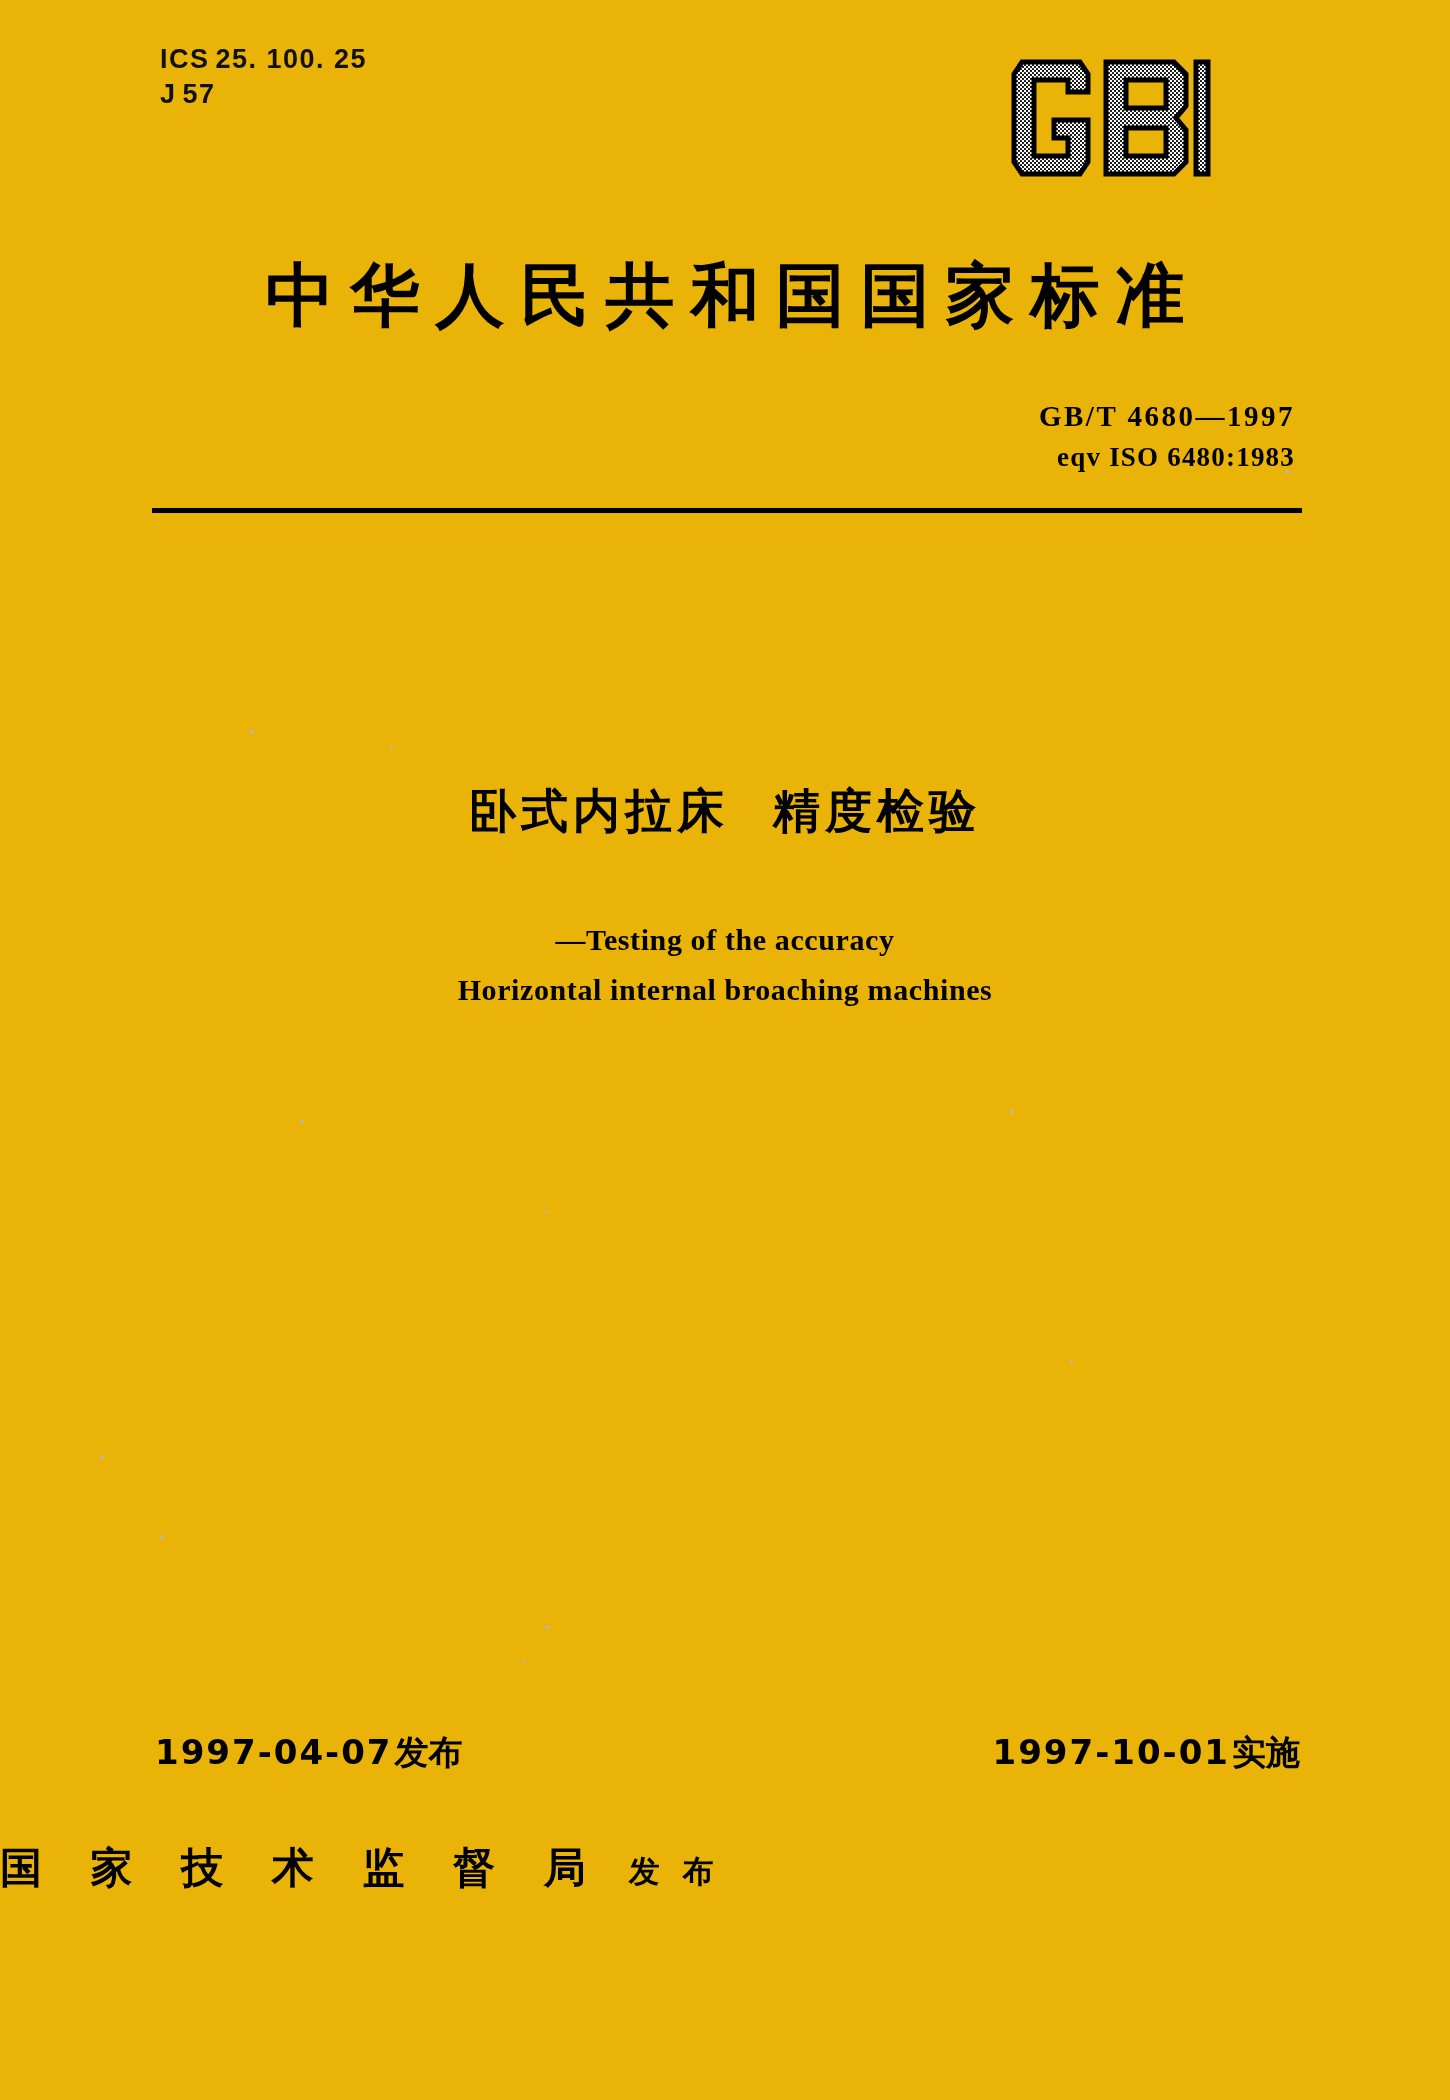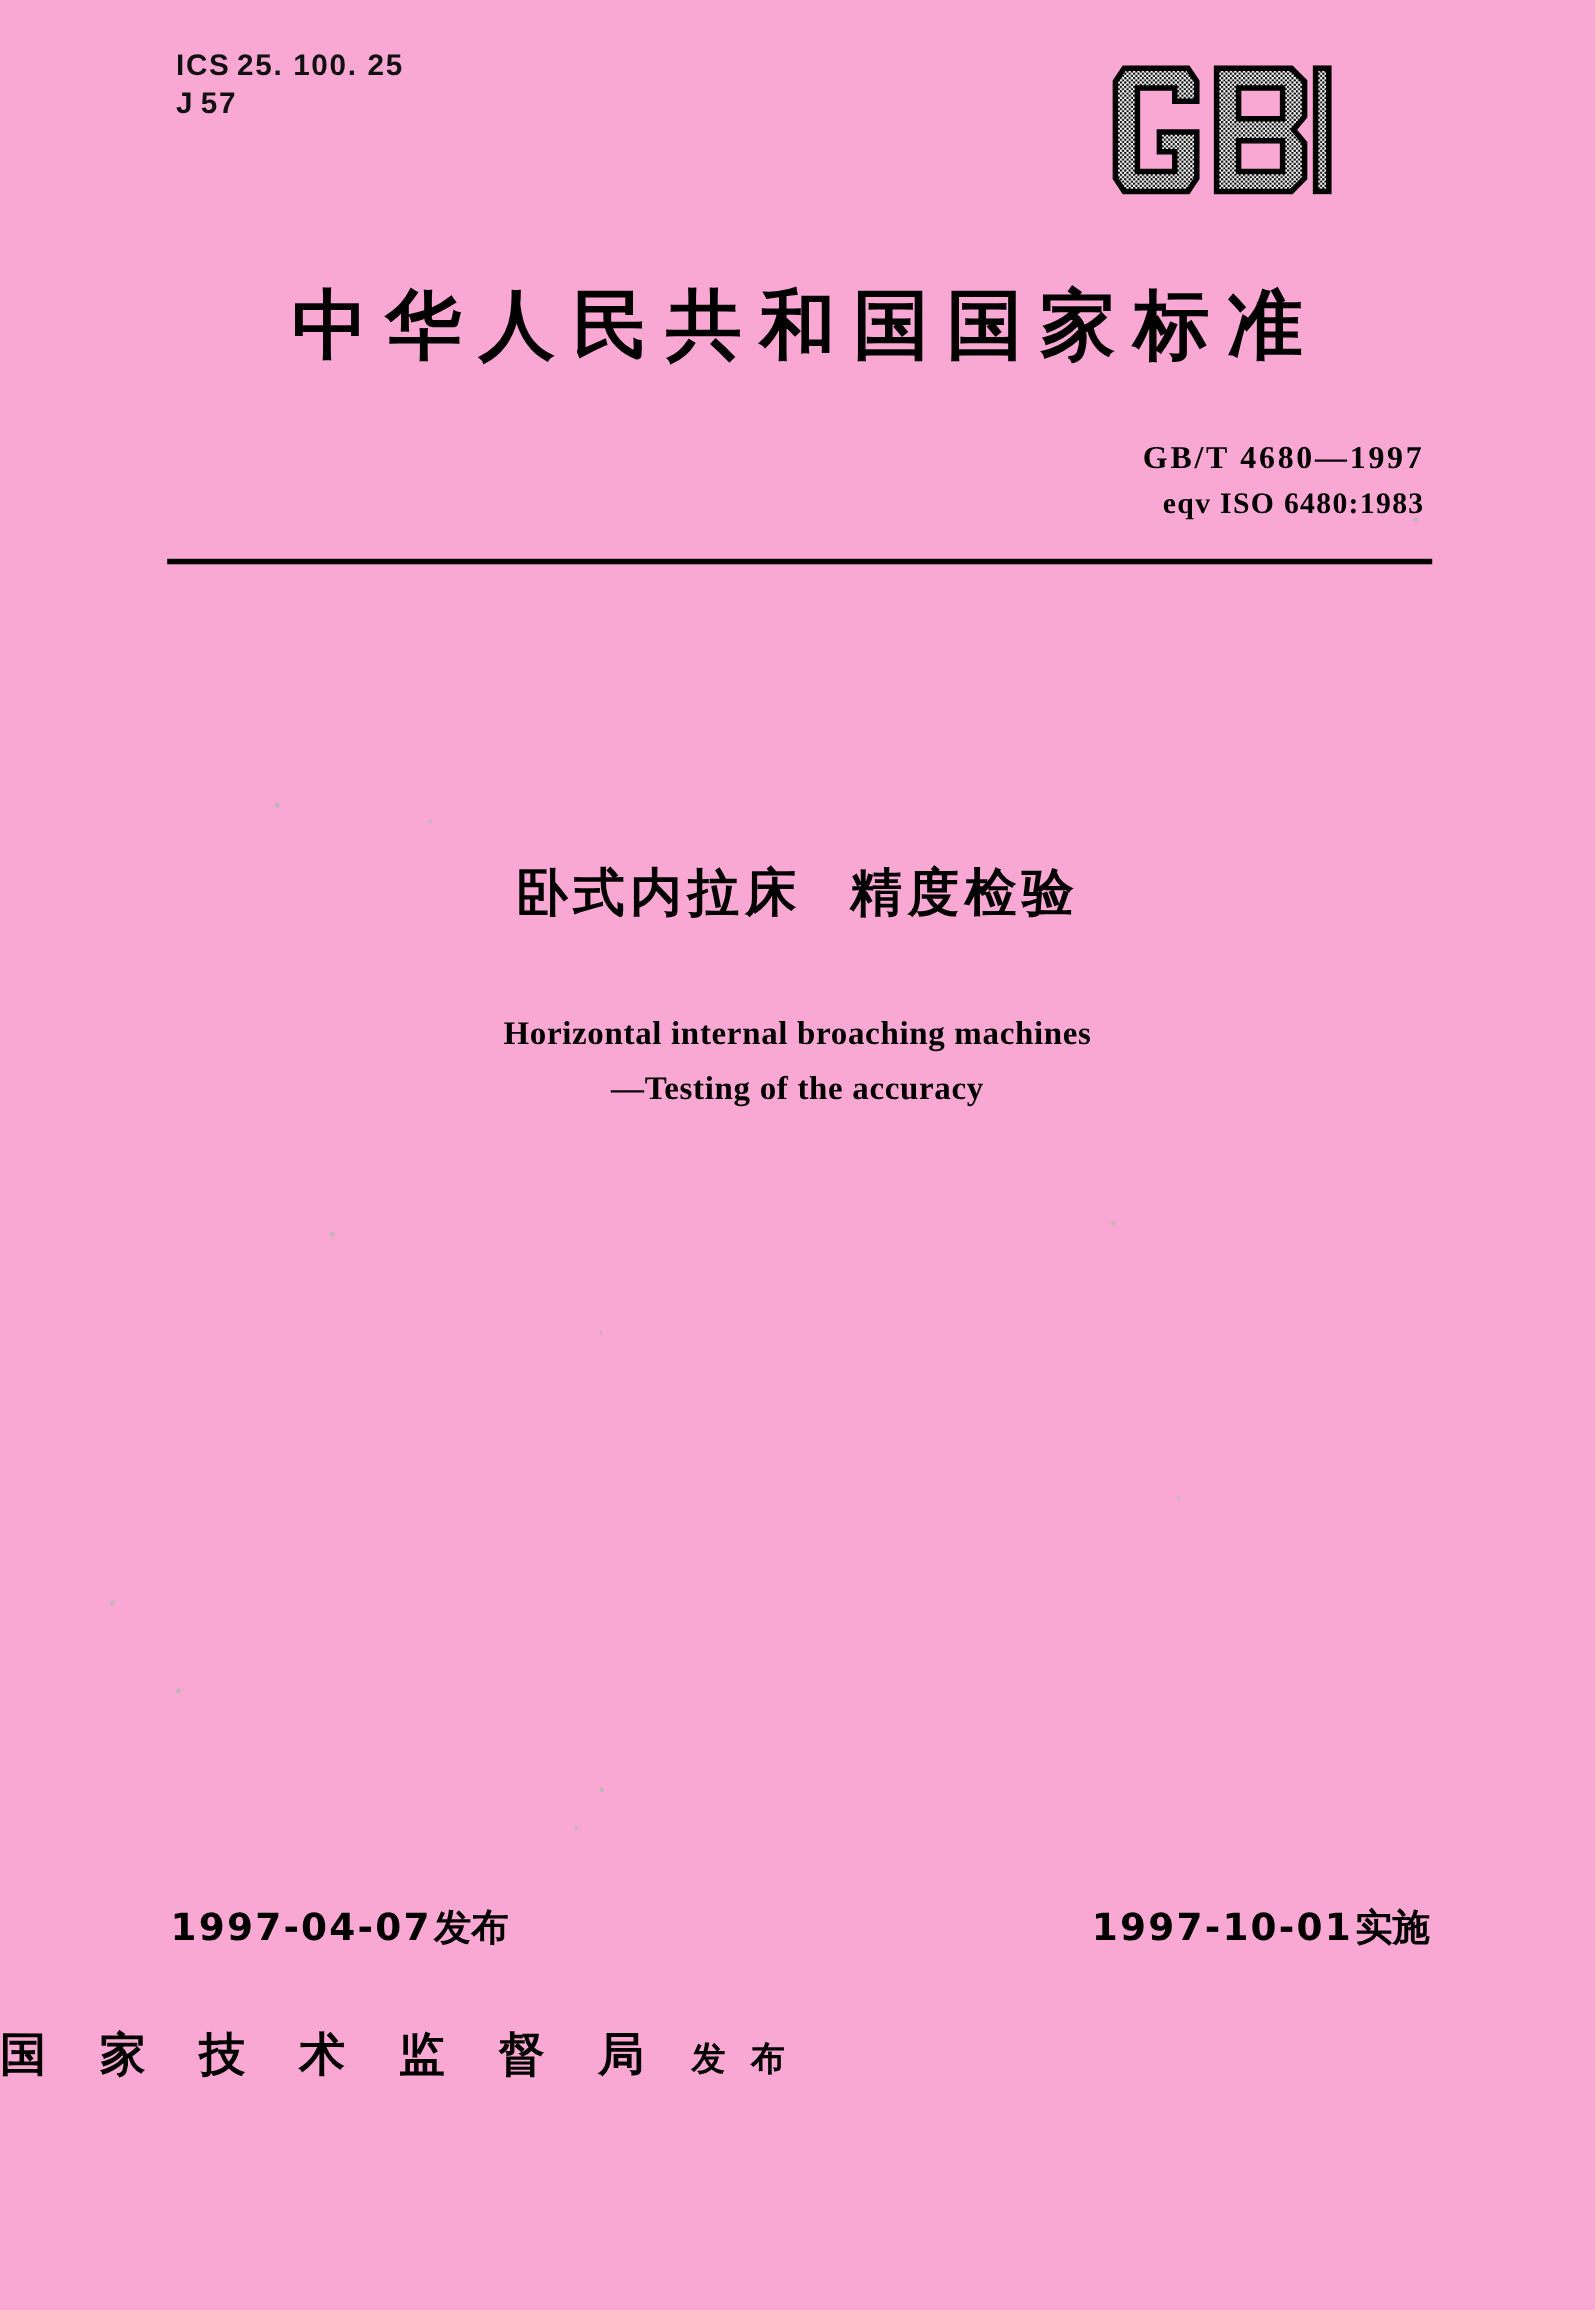--- a/index.html
+++ b/index.html
@@ -4,21 +4,21 @@
 <style>
   html, body {
     margin: 0;
     padding: 0;
     background: #ffffff;
   }
   .page {
     position: relative;
     width: 1450px;
     height: 2100px;
-    background: #f9a8d4;
+    background: #eab308;
     font-family: "Liberation Serif", serif;
     color: #111111;
     overflow: hidden;
   }
 
   
   .ics-block {
     position: absolute;
     left: 160px;
     top: 42px;
@@ -204,22 +204,22 @@
     <div class="std-num-sub">eqv ISO 6480:1983</div>
   </div>
 
   <div class="rule"></div>
 
   <div class="doc-title-cn">
     <span>卧式内拉床</span><span class="gap"></span><span>精度检验</span>
   </div>
 
   <div class="doc-title-en">
+    <div>—Testing of the accuracy</div>
     <div>Horizontal internal broaching machines</div>
-    <div>—Testing of the accuracy</div>
   </div>
 
   <div class="date-row">
     <div class="date-item">
       <span>1997-04-07</span><span class="suffix">发布</span>
     </div>
     <div class="date-item">
       <span>1997-10-01</span><span class="suffix">实施</span>
     </div>
   </div>

